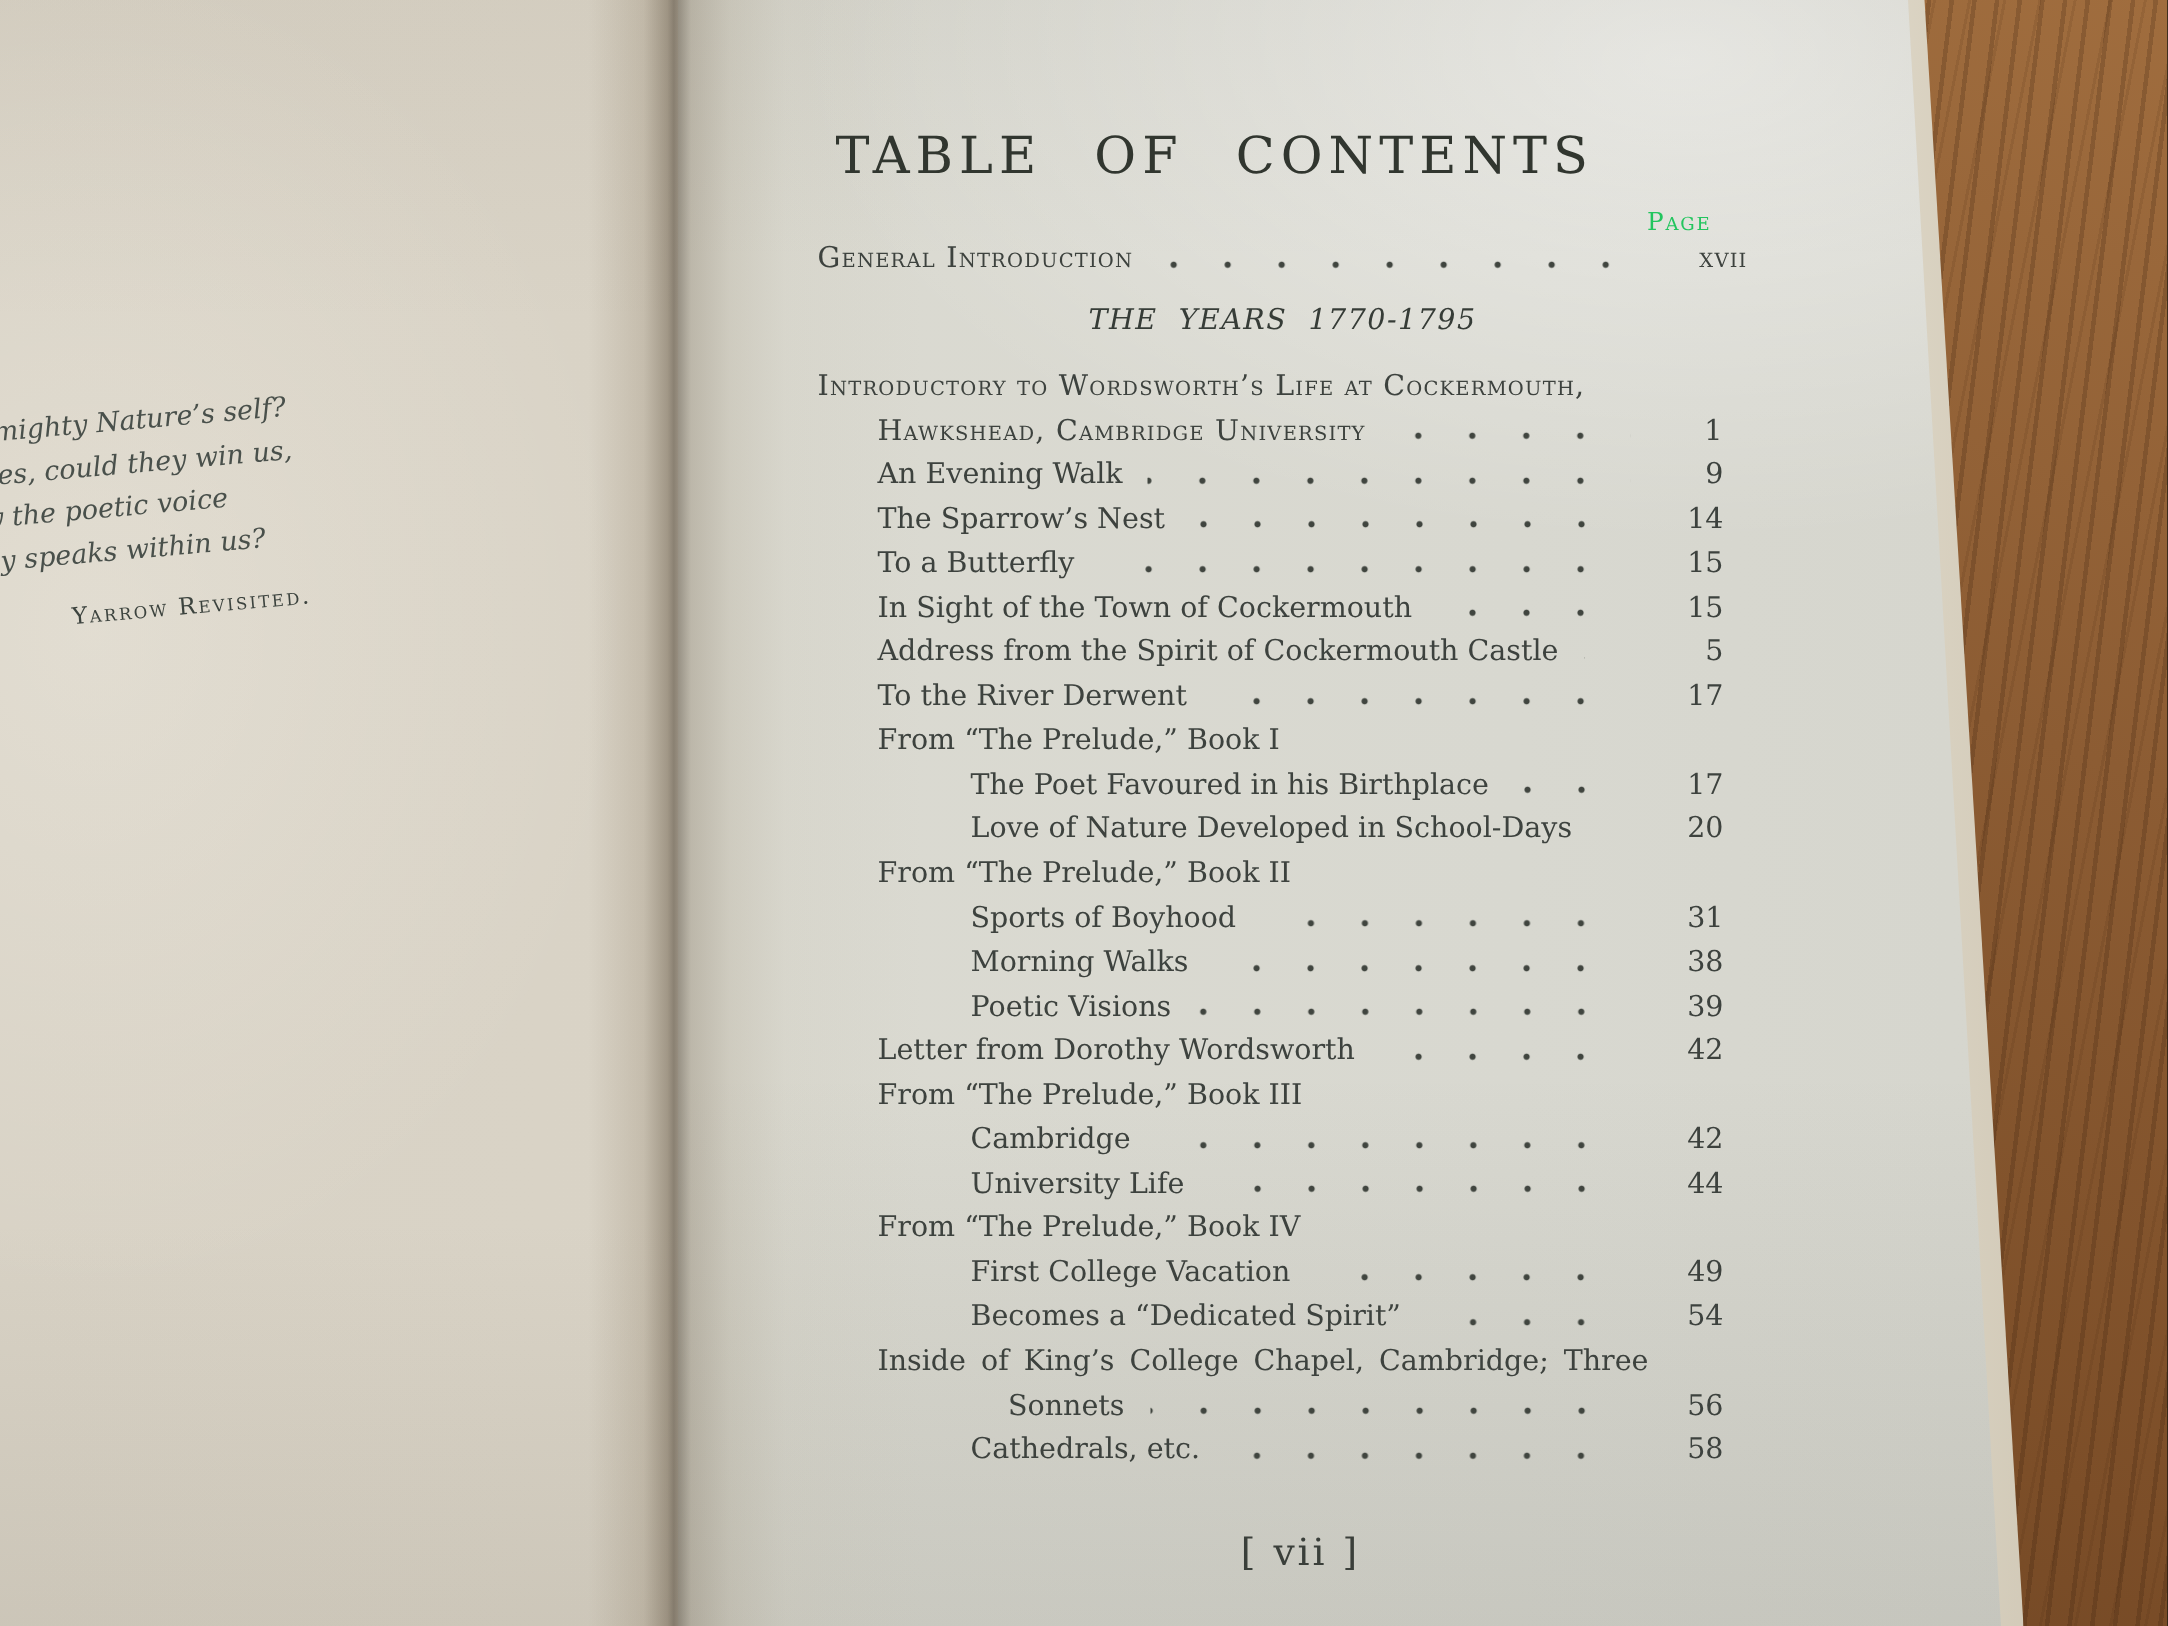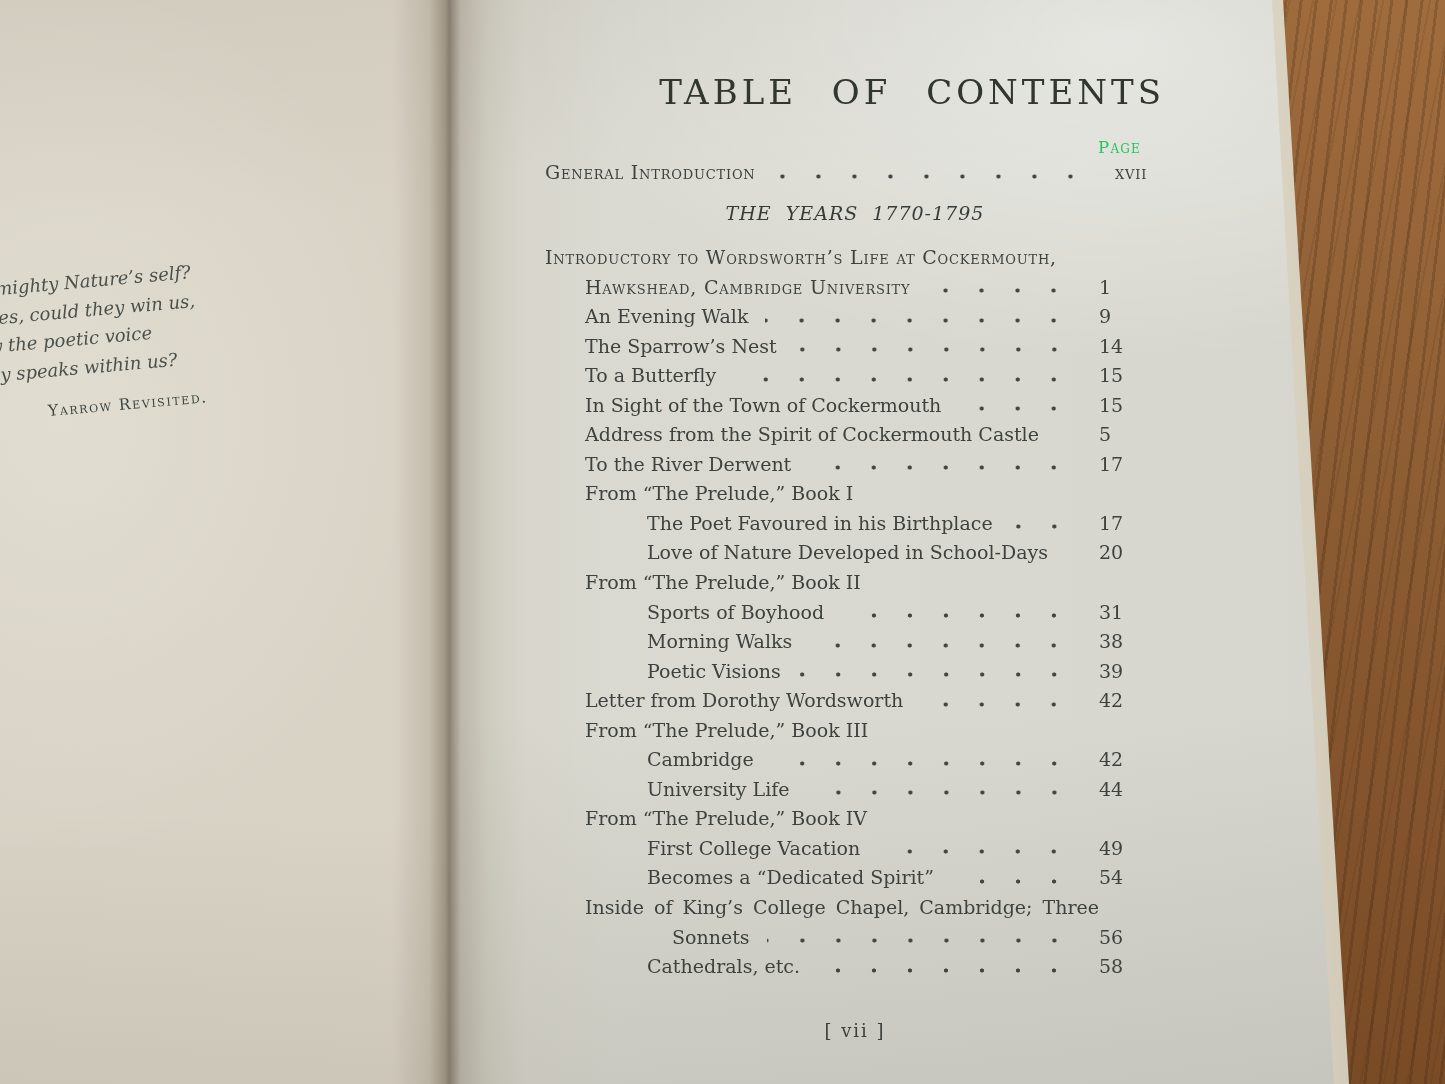--- a/index.html
+++ b/index.html
@@ -60,21 +60,21 @@
   }
   .quote .qline{white-space:nowrap;}
   .quote .qline.first{padding-left:8px;}
   .attribution{
     font-style:normal;font-variant:small-caps;letter-spacing:1.6px;
     font-size:15.5px;color:#3c433e;margin:12px 0 0 50px;white-space:nowrap;
   }
   
   .toc-content{position:absolute;left:545px;top:0;width:620px;height:1084px;z-index:7;}
   .toc-title{
-    position:absolute;top:72px;left:0;width:100%;margin:0;text-align:right;
+    position:absolute;top:72px;left:0;width:100%;margin:12px;text-align:left;
     font-size:34px;font-weight:normal;letter-spacing:4px;word-spacing:20px;color:#31362f;
   }
   .page-label{
     position:absolute;top:138px;right:24px;
     font-variant:small-caps;letter-spacing:1.2px;font-size:16.5px;color:#22c55e;
   }
   .intro-row{position:absolute;top:158px;left:0;width:100%;}
   .section-heading{
     position:absolute;top:202px;left:0;width:100%;text-align:center;
     font-style:italic;font-size:19px;letter-spacing:1px;word-spacing:7px;color:#363c37;
@@ -82,30 +82,30 @@
   .entries{position:absolute;top:243px;left:0;width:100%;}
   .row{display:flex;line-height:29.55px;font-size:19px;padding-right:16px;}
   .row .entry-text{white-space:nowrap;}
   .row.sc .entry-text, .row.sc .pagenum{font-variant:small-caps;letter-spacing:0.8px;}
   .roman{font-variant:small-caps;letter-spacing:0.8px;}
   .leader{
     flex:1 1 auto;height:9px;align-self:flex-end;margin:0 12px 7px 17px;
     background-image:radial-gradient(circle at 3px 4.5px,#40453f 1.7px,rgba(0,0,0,0) 2.4px);
     background-size:36px 9px;background-repeat:repeat-x;background-position:right center;
   }
-  .pagenum{flex:none;width:50px;}
+  .pagenum{flex:none;width:50px;text-align:right;}
   .row.no-page .pagenum{visibility:hidden;}
   .row.justify .entry-text{flex:1 1 auto;white-space:normal;text-align-last:justify;}
   .indent-0{padding-left:0;}
   .indent-1{padding-left:40px;}
   .indent-2{padding-left:102px;}
   .indent-3{padding-left:127px;}
   .folio{
-    position:absolute;top:1020px;left:0;width:100%;text-align:center;
-    font-size:18px;letter-spacing:2px;color:#3a3f3a;
+    position:absolute;top:1020px;left:12px;width:100%;text-align:center;
+    font-size:25px;letter-spacing:2px;color:#3a3f3a;
   }
 </style>
 </head>
 <body>
 
 <div class="scene">
 
   <div class="wood"></div>
   <div class="edge-strip"></div>
   <div class="right-page"></div>

